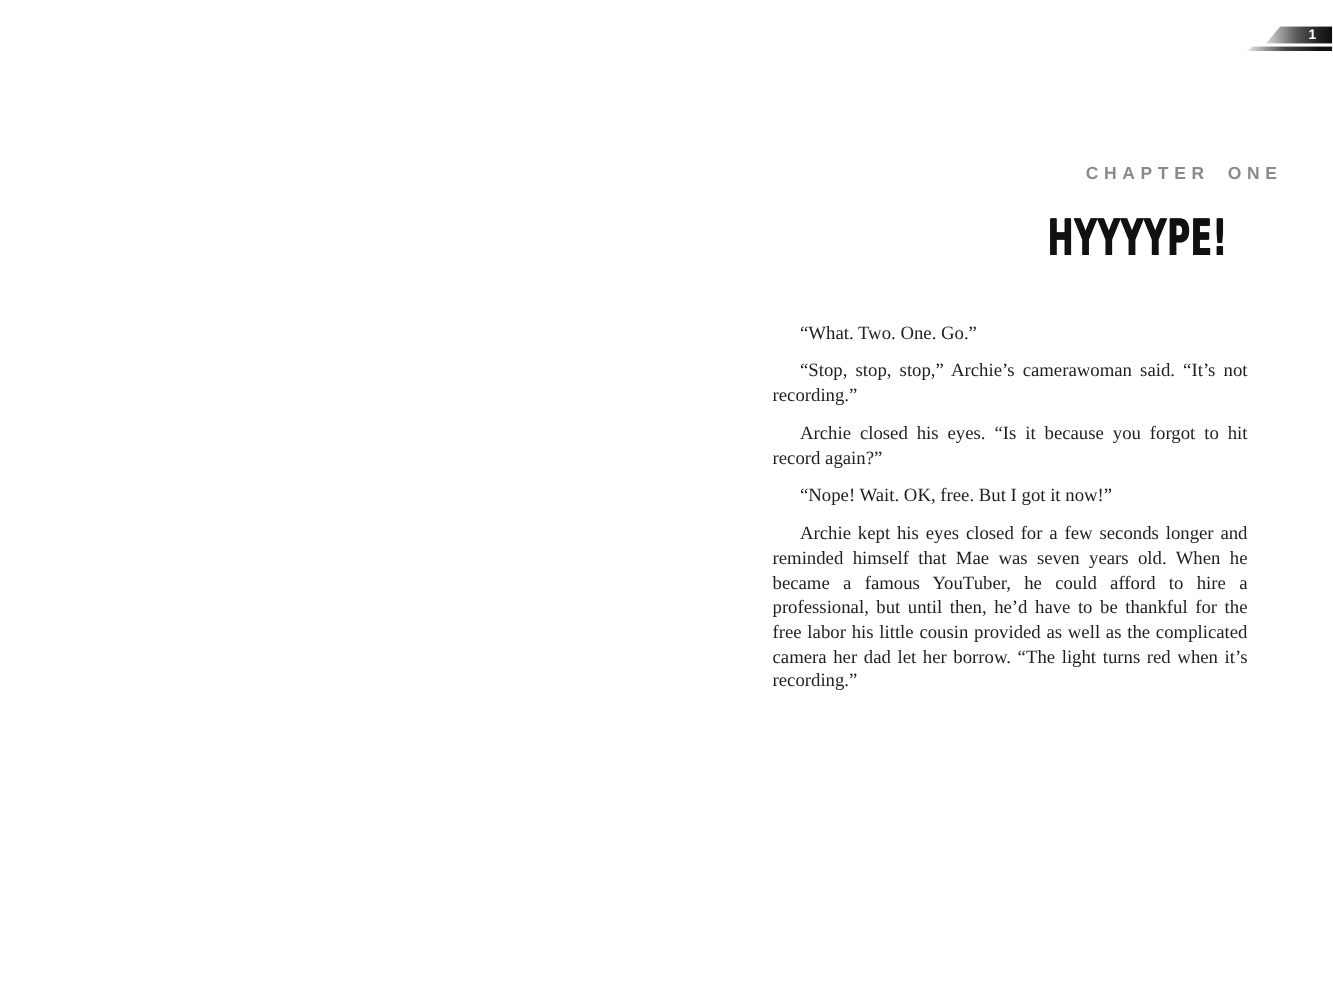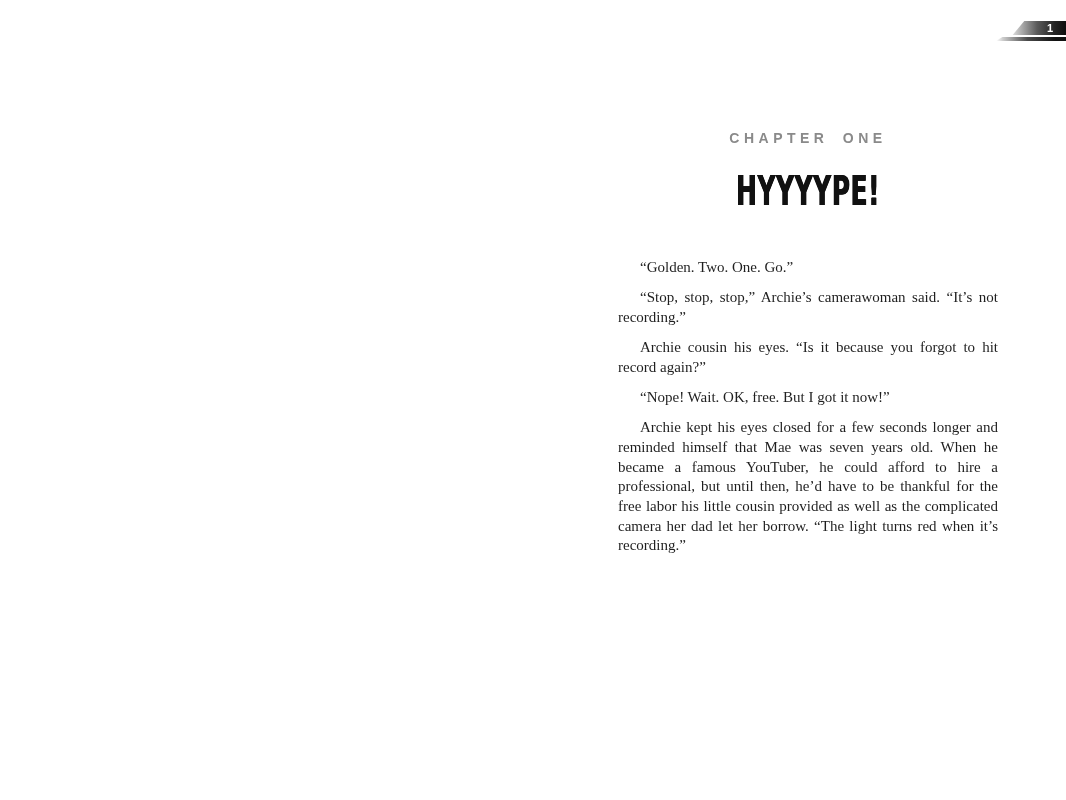--- a/index.html
+++ b/index.html
@@ -48,24 +48,24 @@
     right: 0;
     height: 4px;
     width: 70px;
     background: linear-gradient(90deg, #ffffff 0%, #cccccc 10%, #4a4a4a 45%, #111111 85%);
     clip-path: polygon(9% 0, 100% 0, 100% 100%, 0 100%);
   }
 
   
   .chapter-head {
     position: absolute;
-    left: 618px;
+    left: 646px;
     top: 130px;
     width: 380px;
-    text-align: center;
+    text-align: right;
   }
   .chapter-label {
     font-family: "Liberation Sans", sans-serif;
     font-size: 14px;
     font-weight: 700;
     letter-spacing: 4.5px;
     word-spacing: 6px;
     color: #8a8a8a;
     white-space: nowrap;
   }
@@ -115,20 +115,20 @@
   </div>
 
   <div class="chapter-head">
     <div class="chapter-label">CHAPTER ONE</div>
     <div class="chapter-title">
       <span>HYYYYPE!</span>
     </div>
   </div>
 
   <div class="page-body">
-      <p>“Golden. Two. One. Go.”</p>
+      <p>“What. Two. One. Go.”</p>
       <p>“Stop, stop, stop,” Archie’s camerawoman said. “It’s not recording.”</p>
-      <p>Archie cousin his eyes. “Is it because you forgot to hit record again?”</p>
+      <p>Archie closed his eyes. “Is it because you forgot to hit record again?”</p>
       <p>“Nope! Wait. OK, free. But I got it now!”</p>
       <p>Archie kept his eyes closed for a few seconds longer and reminded himself that Mae was seven years old. When he became a famous YouTuber, he could afford to hire a professional, but until then, he’d have to be thankful for the free labor his little cousin provided as well as the complicated camera her dad let her borrow. “The light turns red when it’s recording.”</p>
     </div>
 
 </div>
 
 </body></html>

